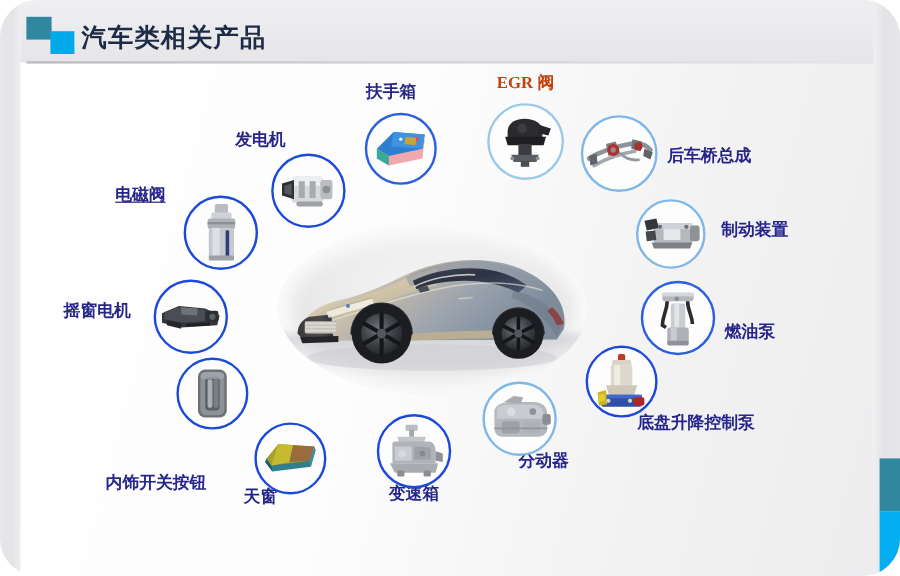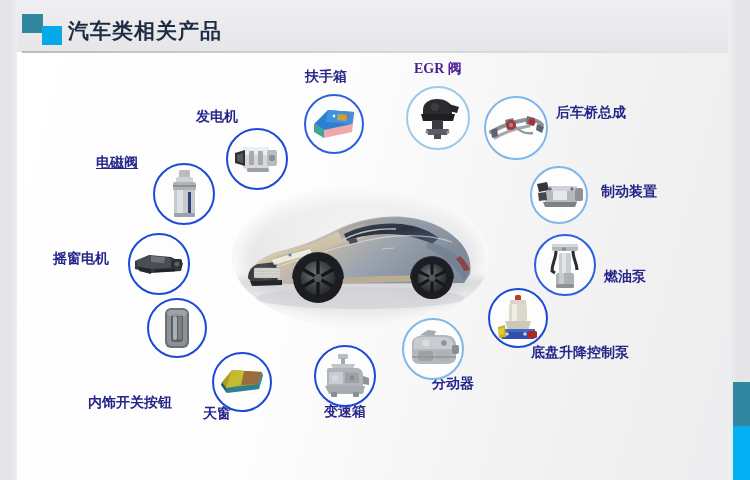--- a/index.html
+++ b/index.html
@@ -8,20 +8,21 @@
     padding: 0;
     background: #ffffff;
   }
   #slide {
     position: relative;
     width: 750px;
     height: 480px;
     overflow: hidden;
     font-family: "Liberation Sans", "DejaVu Sans", sans-serif;
     background: #ffffff;
+    border-radius: 31px;
   }
 
   
   .bg-base {
     position: absolute;
     inset: 0;
     background: linear-gradient(105deg,#ffffff 0%, #fdfdfd 42%, #f3f3f4 70%, #ececee 100%);
   }
   .edge-left {
     position: absolute;
@@ -133,21 +134,21 @@
   }
   .label {
     position: absolute;
     font-size: 14px;
     font-weight: bold;
     color: #2e2e8f;
     white-space: nowrap;
     font-family: "Liberation Serif", "DejaVu Serif", serif;
   }
   .label.navy { color: #26268a; }
-  .label.egr  { color: #4c1d95; }
+  .label.egr  { color: #c2410c; }
 </style>
 </head>
 <body>
 
 <div id="slide">
 
   <div class="bg-base"></div>
   <div class="edge-left"></div>
   <div class="edge-right"></div>
 
@@ -305,21 +306,21 @@
         <path d="M6,16 L12,14 L12,24 L6,22 Z" fill="#55585d"></path>
         <rect x="18" y="12" width="5" height="14" fill="#a7abaf"></rect>
         <rect x="27" y="12" width="5" height="14" fill="#a7abaf"></rect>
         <circle cx="41" cy="19" r="3.2" fill="#8d9196"></circle>
         <rect x="16" y="29" width="22" height="4" rx="1.5" fill="#9da1a5"></rect>
       </svg>
     </div>
   </div>
 
   <div class="node">
-    <div class="label navy" style="left:556px; top:104px;">后车桥总成</div>
+    <div class="label navy" style="left:556px; top:121px;">后车桥总成</div>
     <div class="bubble ring-soft" style="left:484px; top:96px; width:64px; height:64px;">
       <svg class="thumb" width="58" height="44" viewBox="0 0 58 44">
         <path d="M4,26 C14,20 26,16 38,14 C46,13 52,15 55,19" stroke="#8e9299" stroke-width="4" fill="none" stroke-linecap="round"></path>
         <path d="M8,32 C18,26 30,22 42,20" stroke="#a3a7ad" stroke-width="3" fill="none" stroke-linecap="round"></path>
         <path d="M18,14 L26,12 L30,22 L20,24 Z" fill="#7c8088"></path>
         <circle cx="24" cy="19" r="5" fill="#b03030"></circle>
         <circle cx="24" cy="19" r="2.2" fill="#8b8f96"></circle>
         <path d="M40,10 L48,12 L47,20 L39,18 Z" fill="#6f737a"></path>
         <circle cx="45" cy="16" r="3.4" fill="#a83030"></circle>
         <path d="M4,24 L10,22 L11,30 L5,32 Z" fill="#5f636a"></path>

